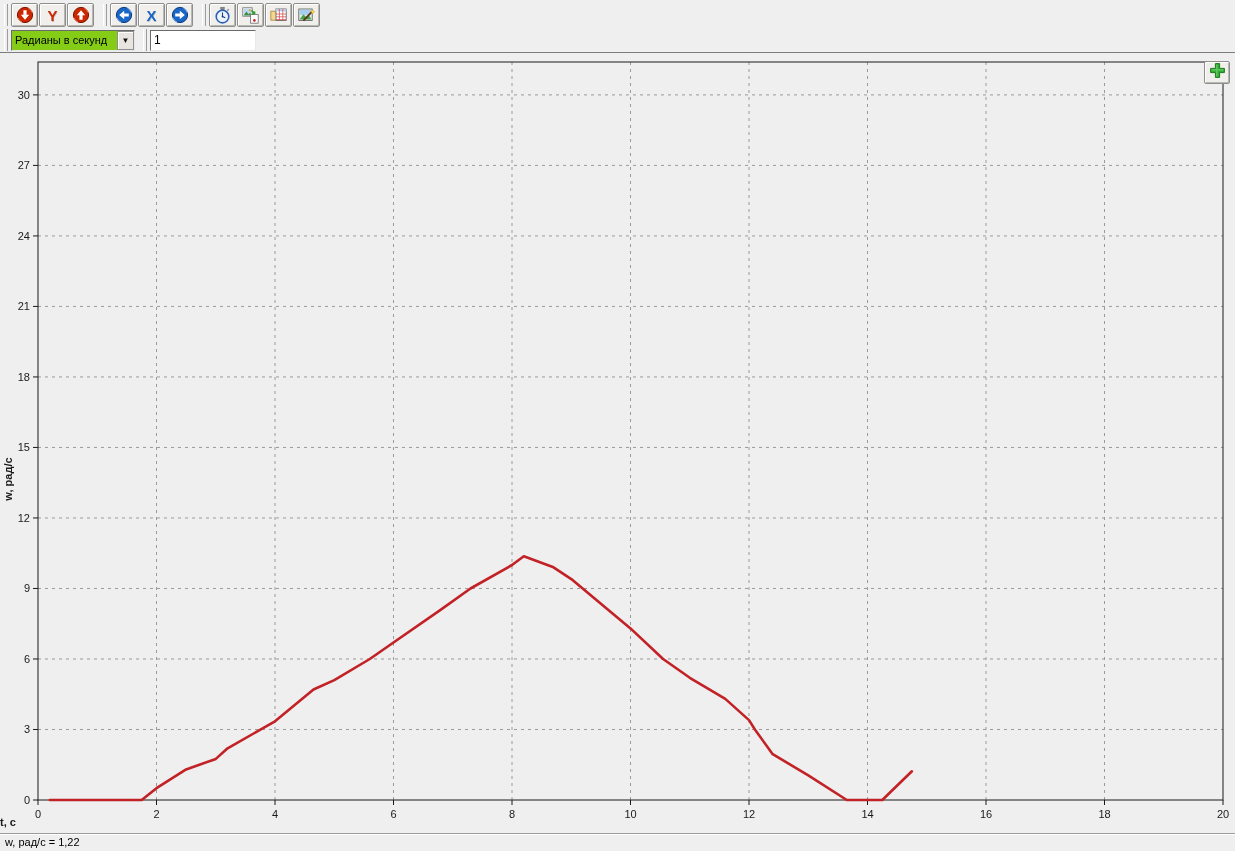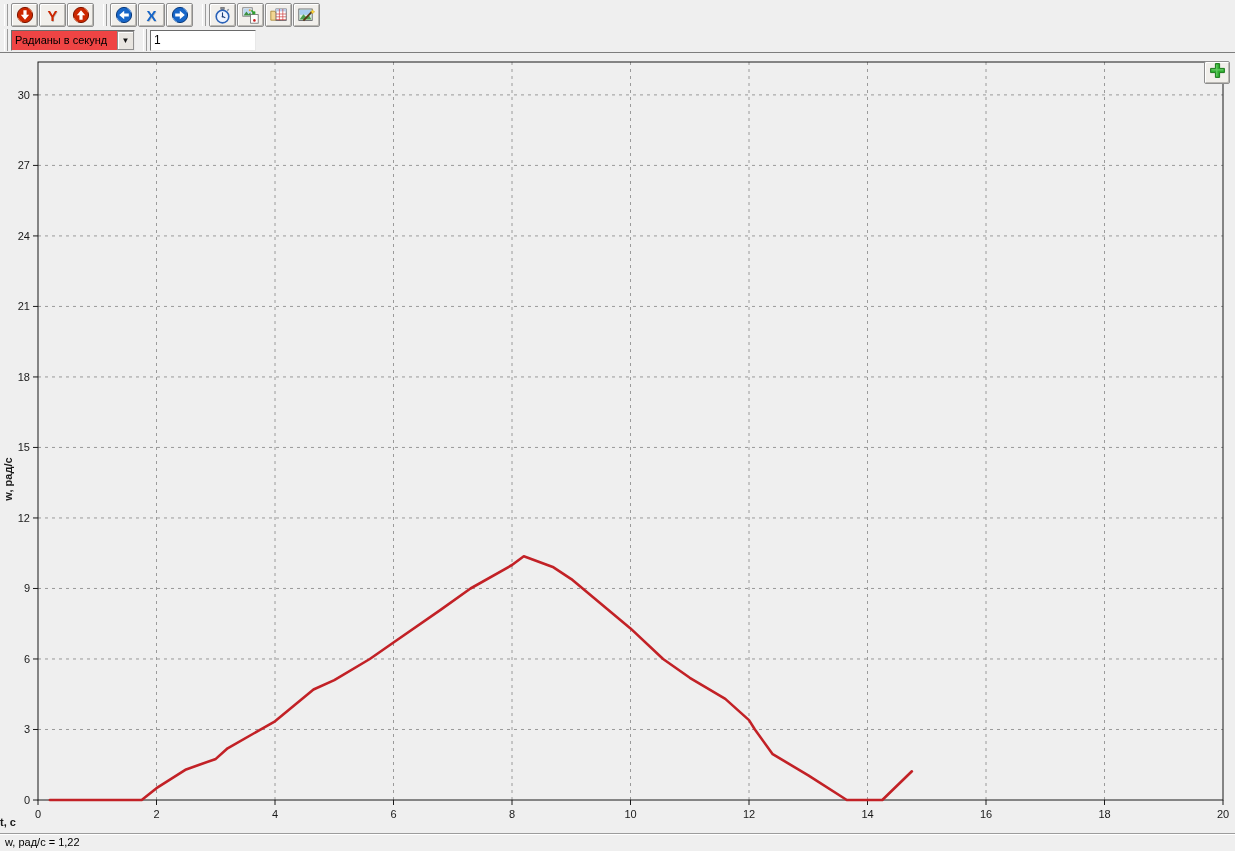--- a/index.html
+++ b/index.html
@@ -16,21 +16,21 @@
     border-left:1px solid #ffffff; border-right:1px solid #9c9c9c; }
   .tb-btn { width:27px; height:24px; margin-right:1px; background:#f1efeb;
     border:1px solid #8e8e8e; border-radius:2px;
     box-shadow:inset 1px 1px 0 #ffffff, inset -1px -1px 0 #b9b7b2;
     display:flex; align-items:center; justify-content:center; cursor:pointer; }
   .tb-btn svg { display:block; }
   .axis-letter { font-size:15px; font-weight:bold; line-height:1;
     font-family:"Liberation Sans", sans-serif; text-shadow:0.5px 0.5px 0 #00000033; }
 
   
-  .combo { display:flex; width:124px; height:21px; background:#ef4444;
+  .combo { display:flex; width:124px; height:21px; background:#84cc16;
     border:1px solid #6a6a6a; border-right-color:#e8e8e8; border-bottom-color:#e8e8e8; }
   .combo-text { flex:1; font-size:11px; line-height:19px; padding-left:3px;
     white-space:nowrap; overflow:hidden; color:#000; }
   .combo-btn { width:17px; height:19px; background:#e8e5e0; border:1px solid #8e8e8e;
     box-shadow:inset 1px 1px 0 #fff; display:flex; align-items:center; justify-content:center;
     font-size:8px; color:#111; cursor:pointer; }
   .edit { width:106px; height:21px; background:#fff; border:1px solid #6a6a6a;
     border-right-color:#e8e8e8; border-bottom-color:#e8e8e8;
     font-size:12px; padding:1px 3px; font-family:"Liberation Sans", sans-serif; }
 

